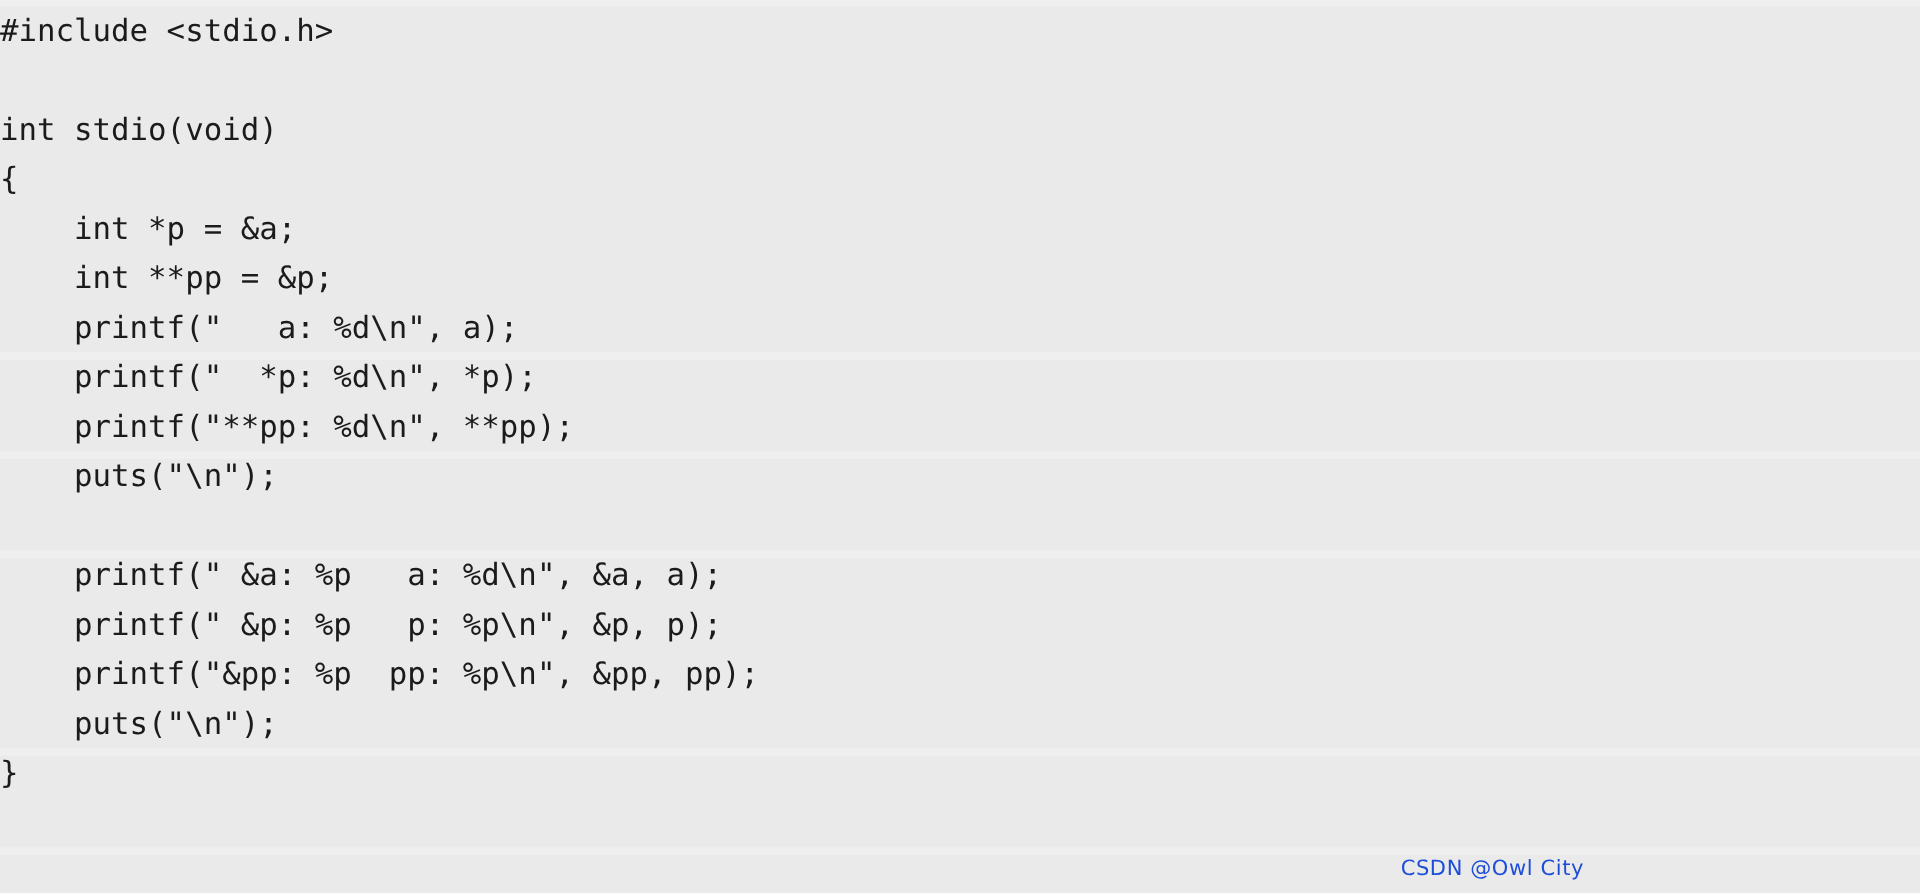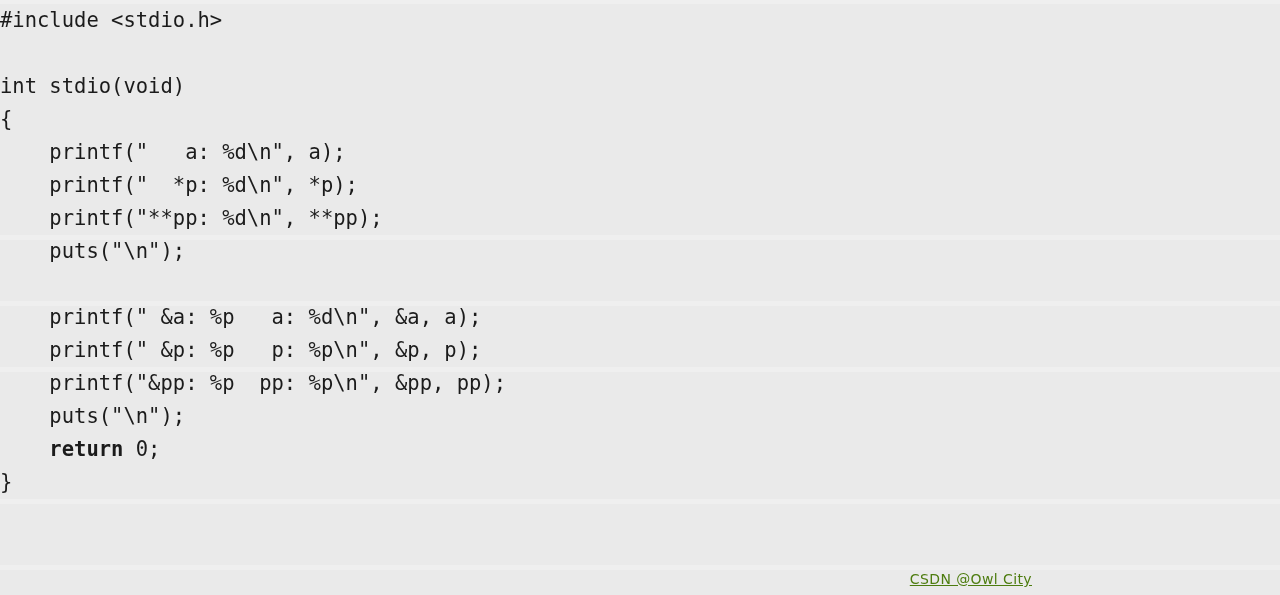--- a/index.html
+++ b/index.html
@@ -62,29 +62,28 @@
   .code-line.blank {
     color: transparent;
   }
 
   .kw-bold {
     font-weight: bold;
   }
 
   #watermark {
     position: absolute;
-    right: 36px;
+    right: 12px;
     bottom: 8px;
     z-index: 2;
     font-family: "DejaVu Sans", sans-serif;
     font-size: 14px;
-    color: #4d7c0f;
+    color: #1d4ed8;
     white-space: pre;
     letter-spacing: 0.4px;
-    text-decoration: underline;
   }
 </style>
 </head>
 <body>
 
 <div id="code-block">
 
   <div class="stripes">
     <div class="stripe" style="top:0px;height:4px;"></div>
     <div class="stripe" style="top:235px;height:5px;"></div>
@@ -92,28 +91,29 @@
     <div class="stripe" style="top:367px;height:5px;"></div>
     <div class="stripe" style="top:499px;height:5px;"></div>
     <div class="stripe" style="top:565px;height:5px;"></div>
   </div>
 
   <ul class="code-lines">
     <li class="code-line">#include &lt;stdio.h&gt;</li>
     <li class="code-line blank"></li>
     <li class="code-line">int stdio(void)</li>
     <li class="code-line">{</li>
+    <li class="code-line">    int *p = &amp;a;</li>
+    <li class="code-line">    int **pp = &amp;p;</li>
     <li class="code-line">    printf("   a: %d\n", a);</li>
     <li class="code-line">    printf("  *p: %d\n", *p);</li>
     <li class="code-line">    printf("**pp: %d\n", **pp);</li>
     <li class="code-line">    puts("\n");</li>
     <li class="code-line blank"></li>
     <li class="code-line">    printf(" &amp;a: %p   a: %d\n", &amp;a, a);</li>
     <li class="code-line">    printf(" &amp;p: %p   p: %p\n", &amp;p, p);</li>
     <li class="code-line">    printf("&amp;pp: %p  pp: %p\n", &amp;pp, pp);</li>
     <li class="code-line">    puts("\n");</li>
-    <li class="code-line"><span class="kw-bold">    return</span><span> 0;</span></li>
     <li class="code-line">}</li>
   </ul>
 
   <div id="watermark">CSDN @Owl City</div>
 
 </div>
 
 </body></html>

